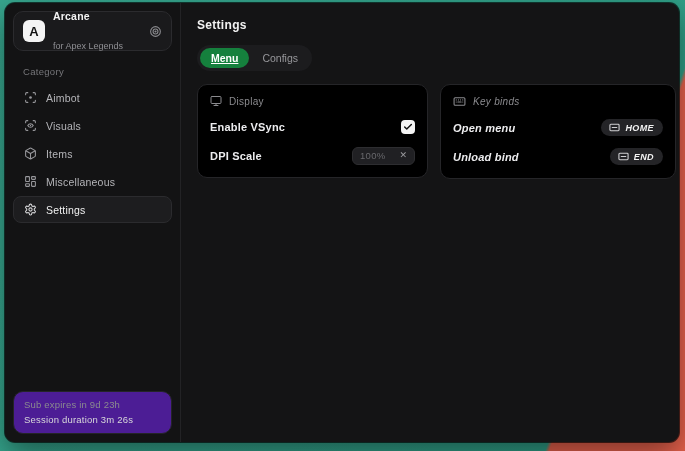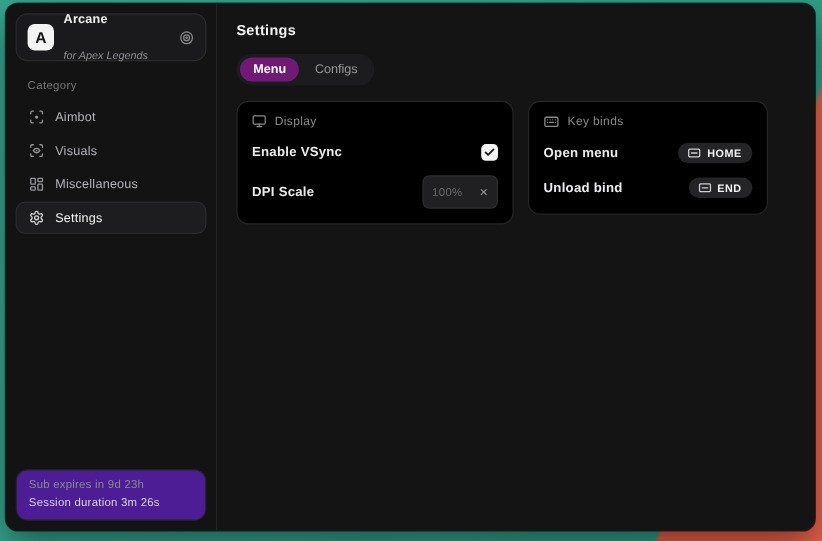--- a/index.html
+++ b/index.html
@@ -27,21 +27,21 @@
     border:1px solid #2b2b2e; background:#1a1a1c; border-radius:10px;
     height:40px; display:flex; align-items:center; gap:8px; padding:0 9px;
   }
   .brand-logo {
     width:22px; height:22px; background:#f4f4f4; border-radius:6px;
     color:#141414; font-weight:bold; font-size:13px;
     display:flex; align-items:center; justify-content:center; flex:0 0 22px;
   }
   .brand-text { line-height:1.15; flex:1; min-width:0; }
   .brand-name { font-size:10.5px; font-weight:bold; color:#f2f2f2; letter-spacing:.2px; }
-  .brand-sub  { font-size:9px; color:#8f8f93; margin-top:19px;font-style:italic; }
+  .brand-sub  { font-size:9px; color:#8f8f93; margin-top:19px; }
   .brand-action { color:#8a8a8e; display:flex; }
   .section-label { font-size:9.5px; color:#76767a; margin:15px 10px 7px; letter-spacing:.3px; }
   .nav { display:flex; flex-direction:column; gap:1px; }
   .nav-item {
     height:27px; display:flex; align-items:center; gap:9px;
     padding:0 10px; border-radius:8px; border:1px solid transparent;
     color:#b5b5b9; font-size:10.5px; cursor:pointer; letter-spacing:.2px;
   }
   .nav-item .ic { color:#97979b; display:flex; }
   .nav-item.active {
@@ -57,40 +57,40 @@
   
   .main { flex:1; padding:15px 16px; }
   .page-title { font-size:12px; font-weight:bold; color:#f2f2f2; letter-spacing:.3px; }
   .tabs {
     margin-top:13px; display:inline-flex; align-items:center;
     background:#1c1c1e; border-radius:999px; padding:3px; gap:2px;
   }
   .tab {
     font-size:10.5px; color:#97979b; padding:4px 11px; border-radius:999px; cursor:pointer;
   }
-  .tab.active { background:#701a75; color:#ffffff; font-weight:bold; }
+  .tab.active { background:#15803d; color:#ffffff; font-weight:bold;text-decoration:underline; }
   .cards { margin-top:13px; display:flex; gap:12px; align-items:flex-start; }
   .card {
     background:#000000; border:1px solid #252528; border-radius:10px;
     padding:10px 12px 12px; width:231px;
   }
-  .card.wide { width:200px; }
+  .card.wide { width:236px;font-style:italic; }
   .card-head { display:flex; align-items:center; gap:7px; color:#8b8b8f; font-size:10px; letter-spacing:.3px; }
   .card-head .ic { display:flex; color:#8b8b8f; }
   .row {
     margin-top:10px; display:flex; align-items:center; justify-content:space-between;
     min-height:19px;
   }
   .row-label { font-size:11px; font-weight:bold; color:#ececee; letter-spacing:.2px; }
   .checkbox {
     width:14px; height:14px; background:#f4f4f4; border-radius:4px;
     display:flex; align-items:center; justify-content:center; cursor:pointer;
   }
   .text-input {
-    width:63px; height:28px; background:#202023; border:1px solid #2d2d30;
+    width:63px; height:18px; background:#202023; border:1px solid #2d2d30;
     border-radius:6px; display:flex; align-items:center; justify-content:space-between;
     padding:0 7px; cursor:text;
   }
   .input-value { font-size:9.5px; color:#68686c; letter-spacing:.3px; }
   .input-clear { font-size:9px; color:#9a9a9e; cursor:pointer; line-height:1; }
   .keybind {
     background:#242427; border-radius:999px; padding:3px 9px 3px 8px;
     display:flex; align-items:center; gap:5px; cursor:pointer;text-align:right;
   }
   .keybind .ic { display:flex; color:#cfcfd2; }
@@ -143,20 +143,30 @@
               <path d="M17 3h2a2 2 0 0 1 2 2v2"></path>
             <path d="M21 17v2a2 2 0 0 1-2 2h-2"></path>
               <path d="M7 21H5a2 2 0 0 1-2-2v-2"></path>
             <path d="M7 12c1.2-2.2 3-3.3 5-3.3s3.8 1.1 5 3.3c-1.2 2.2-3 3.3-5 3.3S8.2 14.2 7 12Z"></path>
             <circle cx="12" cy="12" r="1.2" fill="currentColor" stroke="none"></circle>
           </svg>
         </span>
         <span>Visuals</span>
       </div>
 
+      <div class="nav-item">
+        <span class="ic">
+          <svg width="13" height="13" viewBox="0 0 24 24" fill="none" stroke="currentColor" stroke-width="2" stroke-linejoin="round">
+            <path d="M21 8a2 2 0 0 0-1-1.73l-7-4a2 2 0 0 0-2 0l-7 4A2 2 0 0 0 3 8v8a2 2 0 0 0 1 1.73l7 4a2 2 0 0 0 2 0l7-4A2 2 0 0 0 21 16Z"></path>
+            <path d="M3.3 7 12 12l8.7-5"></path>
+              <path d="M12 22V12"></path>
+          </svg>
+        </span>
+        <span>Items</span>
+      </div>
 
       <div class="nav-item">
         <span class="ic">
           <svg width="13" height="13" viewBox="0 0 24 24" fill="none" stroke="currentColor" stroke-width="2" stroke-linejoin="round">
             <rect x="3" y="3" width="7" height="9" rx="1"></rect>
               <rect x="14" y="3" width="7" height="5" rx="1"></rect>
             <rect x="14" y="12" width="7" height="9" rx="1"></rect>
               <rect x="3" y="16" width="7" height="5" rx="1"></rect>
           </svg>
         </span>

